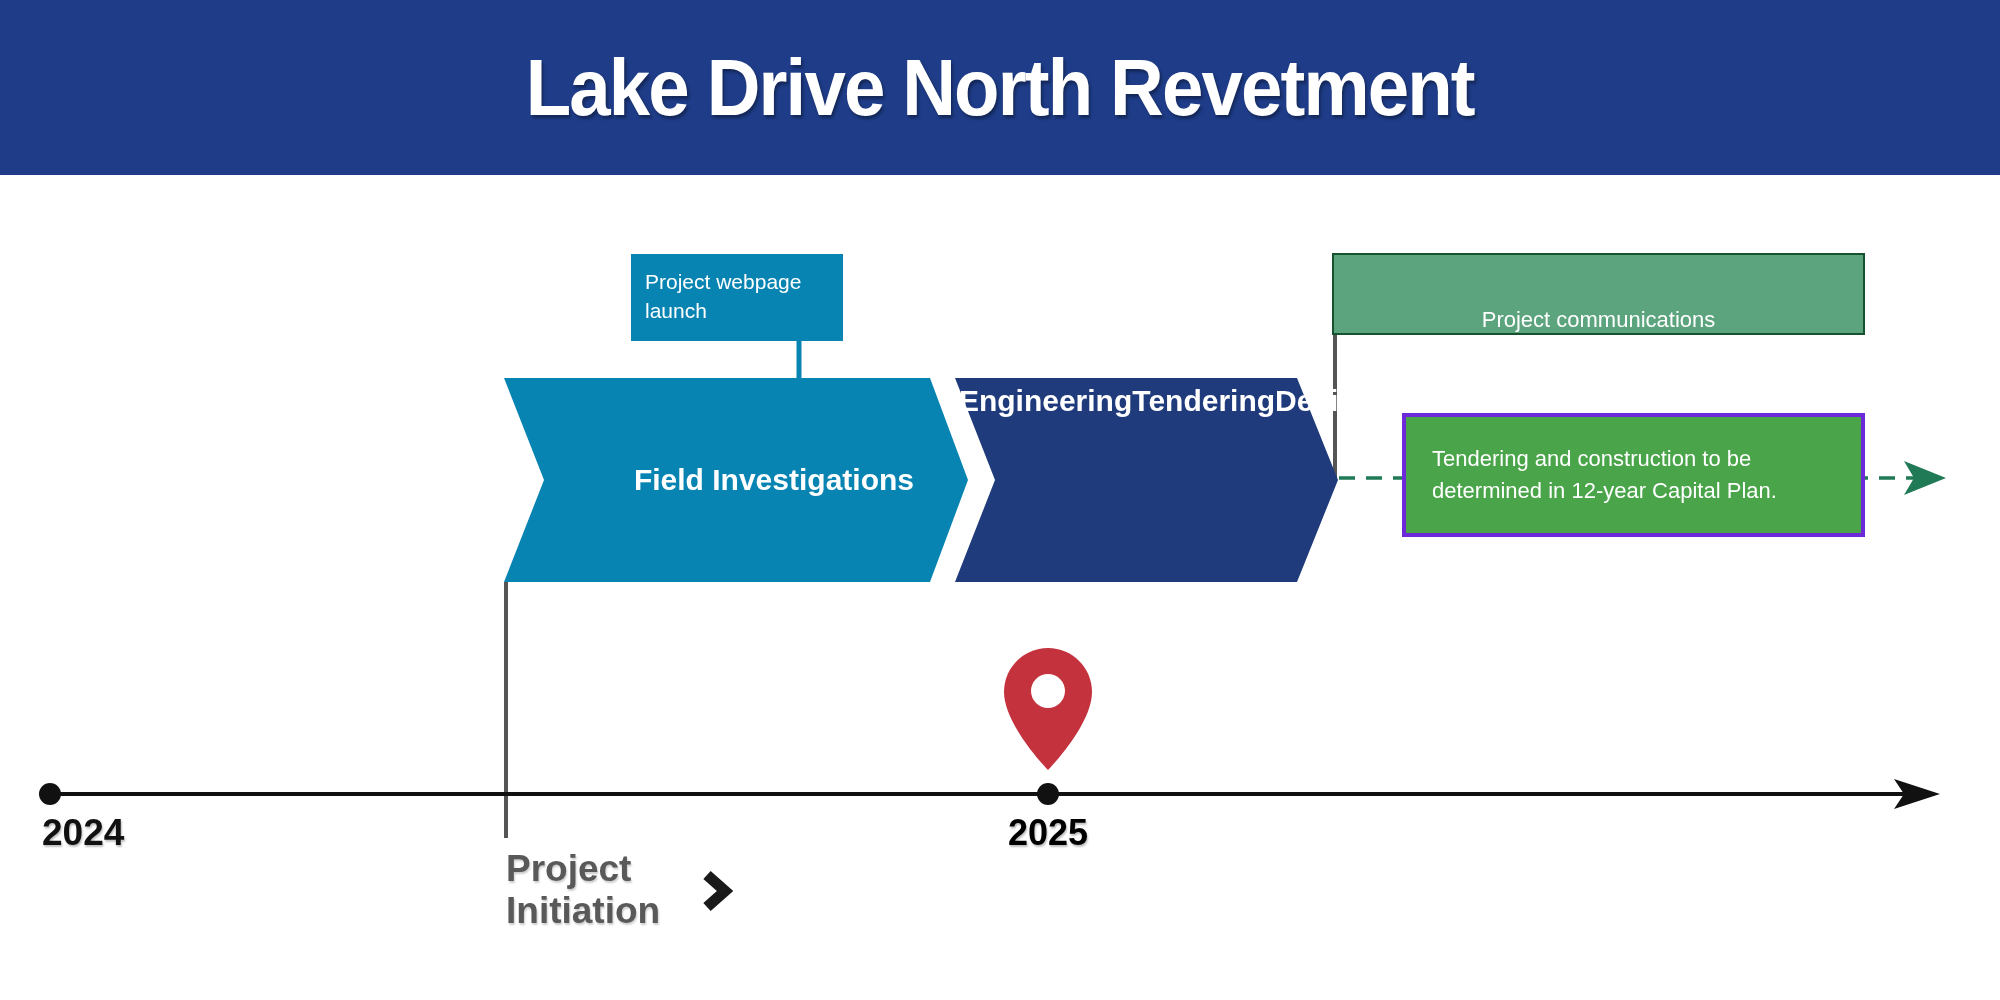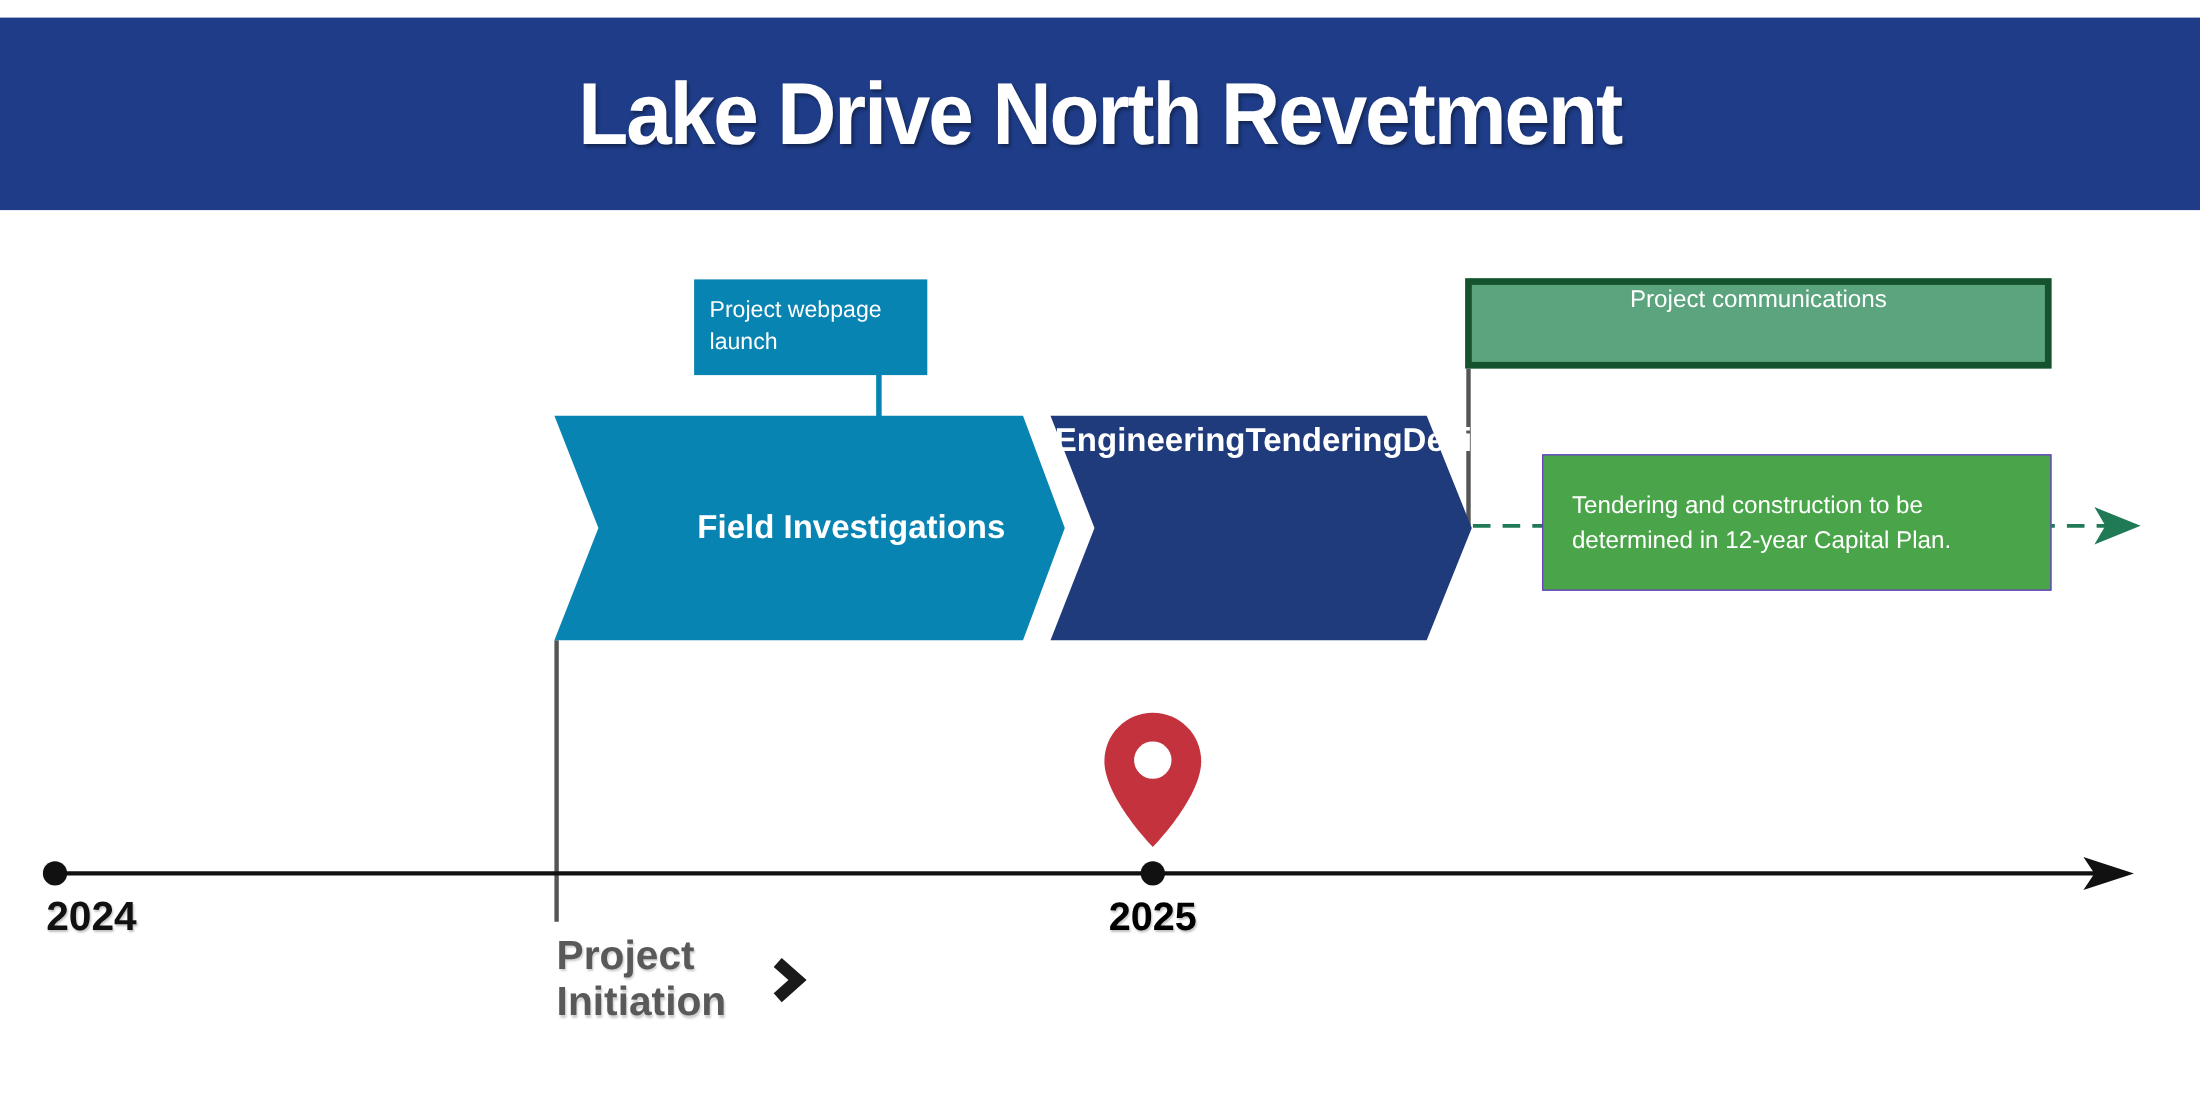--- a/index.html
+++ b/index.html
@@ -1,37 +1,37 @@
 <!DOCTYPE html>
 <html><head>
 <meta charset="utf-8">
 <style>
   html,body{margin:0;padding:0;background:#ffffff;}
   body{width:2000px;height:1000px;overflow:hidden;font-family:"Liberation Sans",sans-serif;}
   .canvas{position:relative;width:2000px;height:1000px;background:#ffffff;}
 
   
-  .banner{position:absolute;left:0;top:16px;width:2000px;height:175px;background:#1e3c87;
+  .banner{position:absolute;left:0;top:0;width:2000px;height:175px;background:#1e3c87;
           display:flex;align-items:center;justify-content:center;}
   .banner h1{margin:0;color:#ffffff;font-size:80px;font-weight:bold;letter-spacing:-2px;
              transform:scaleX(0.93);transform-origin:center;
              text-shadow:2px 3px 3px rgba(0,0,0,0.35);white-space:nowrap;}
 
   
   .shapes{position:absolute;left:0;top:0;z-index:1;}
 
   
   .box{position:absolute;box-sizing:border-box;z-index:2;color:#ffffff;}
   .webpage-box{left:631px;top:254px;width:212px;height:87px;background:#0884b2;
                padding:14px 14px;font-size:21px;line-height:1.38;}
   .comms-box{left:1332px;top:253px;width:533px;height:82px;background:#5ba47d;
-             border:6px solid #14532d;display:flex;align-items:flex-start;justify-content:center;
+             border:2px solid #14532d;display:flex;align-items:flex-end;justify-content:center;
              font-size:22px;}
   .tender-box{left:1402px;top:413px;width:463px;height:124px;background:#4aa54a;
-              border:1px solid #6d28d9;display:flex;flex-direction:column;justify-content:center;
+              border:4px solid #6d28d9;display:flex;flex-direction:column;justify-content:center;
               padding-left:26px;font-size:22px;line-height:32px;}
 
   
   .phase-label{position:absolute;z-index:3;color:#ffffff;font-weight:bold;font-size:30px;}
   .field-label{left:484px;top:378px;width:430px;height:204px;
                display:flex;align-items:center;justify-content:flex-end;}
   .eng-label{left:1027px;top:378px;width:280px;height:204px;
              display:flex;justify-content:center;line-height:45px;}
 
   

